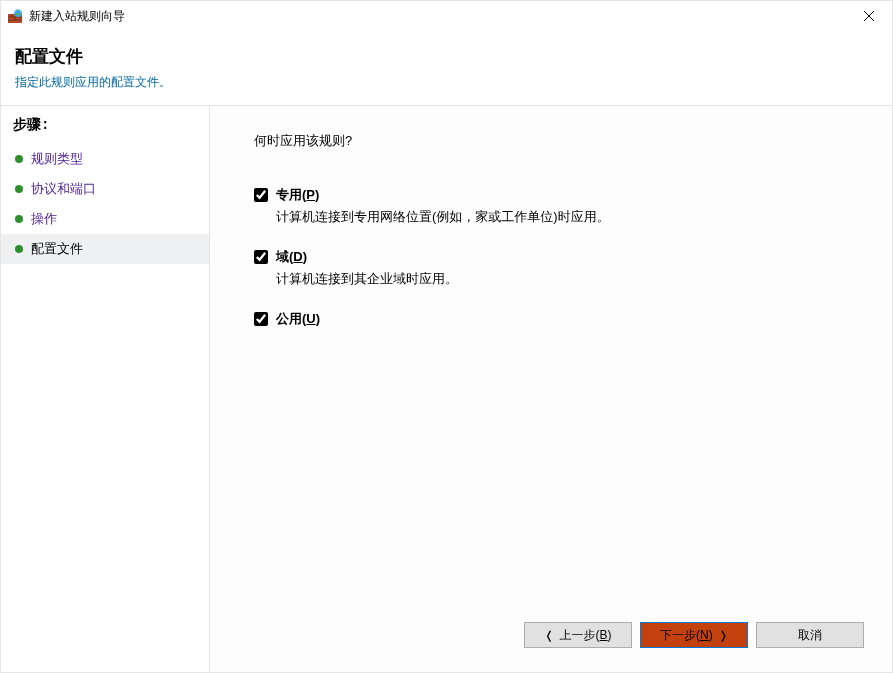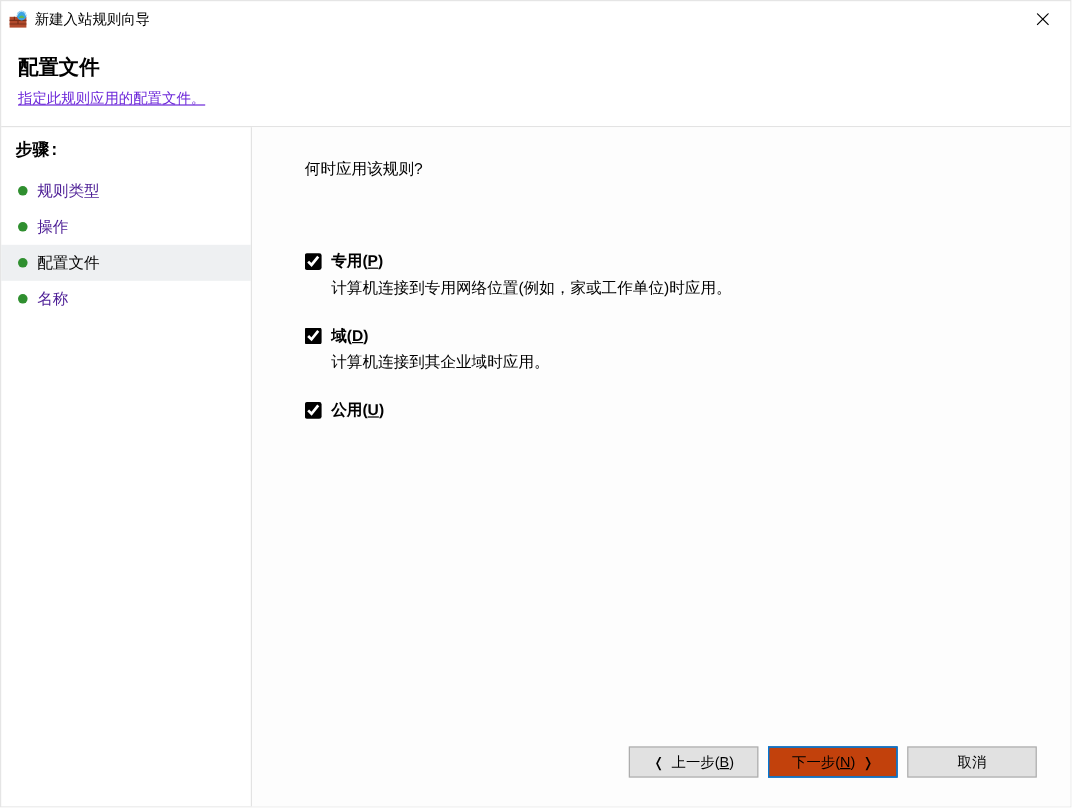--- a/index.html
+++ b/index.html
@@ -42,22 +42,21 @@
   .header {
     padding: 14px 14px 10px 14px;
   }
   .header h1 {
     margin: 0 0 6px 0;
     font-size: 17px;
     font-weight: 700;
   }
   .header .subtitle {
     font-size: 12px;
-    color: #6d28d9;
-    text-decoration: underline;
+    color: #0369a1;
   }
   .hr {
     height: 1px; background: #e3e3e3; margin: 4px 0 0 0;
   }
 
   
   .body {
     flex: 1 1 auto;
     display: flex;
     min-height: 0;
@@ -98,21 +97,21 @@
   .content {
     flex: 1 1 auto;
     border-left: 1px solid #e3e3e3;
     background: #fdfdfd;
     padding: 26px 24px 12px 44px;
     display: flex; flex-direction: column;
     position: relative;
   }
   .question {
     font-size: 13px;
-    margin-bottom: 59px;
+    margin-bottom: 36px;
   }
   .option {
     margin-bottom: 22px;
   }
   .option-row {
     display: flex; align-items: center;
   }
   .option input[type=checkbox] {
     width: 14px; height: 14px;
     margin: 0 8px 0 0;
@@ -195,29 +194,29 @@
   <div class="body">
     <div class="sidebar">
       <div class="steps-heading">步骤:</div>
       <div id="steps-list">
           <div class="step">
             <span class="bullet"></span>
             <a href="#">规则类型</a>
           </div>
           <div class="step">
             <span class="bullet"></span>
+            <a href="#">协议和端口</a>
+          </div>
+          <div class="step">
+            <span class="bullet"></span>
             <a href="#">操作</a>
           </div>
           <div class="step current">
             <span class="bullet"></span>
             <span class="label">配置文件</span>
-          </div>
-          <div class="step">
-            <span class="bullet"></span>
-            <a href="#">名称</a>
           </div>
         </div>
     </div>
 
     <div class="content">
       <div class="question">何时应用该规则?</div>
       <div id="options-list">
           <div class="option">
             <label class="option-row">
               <input type="checkbox" checked="" style="">

